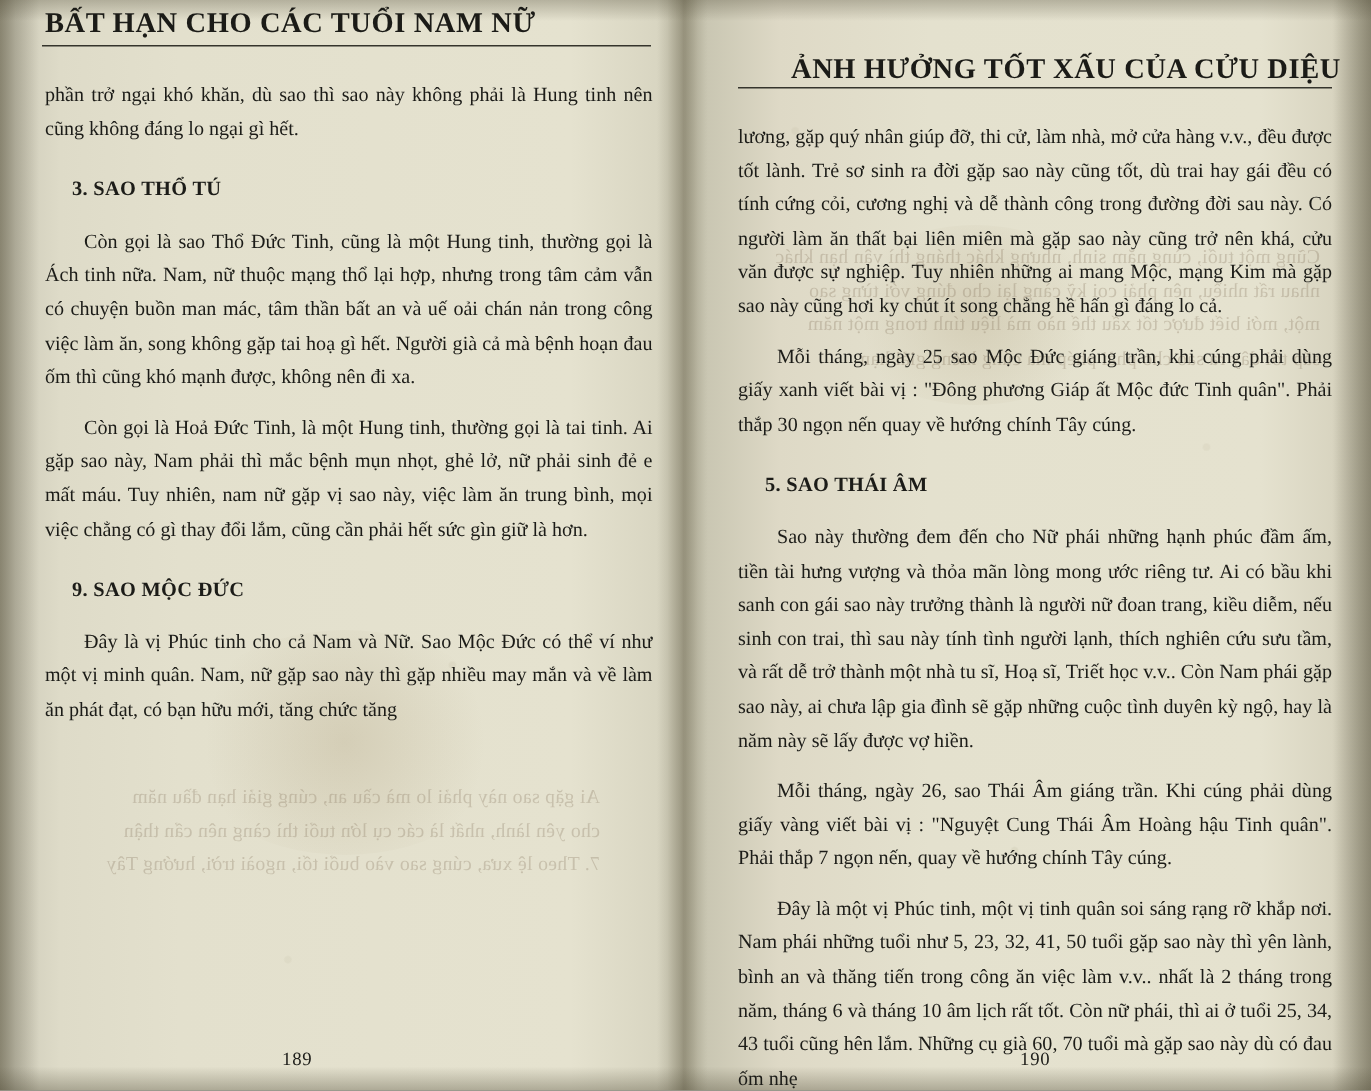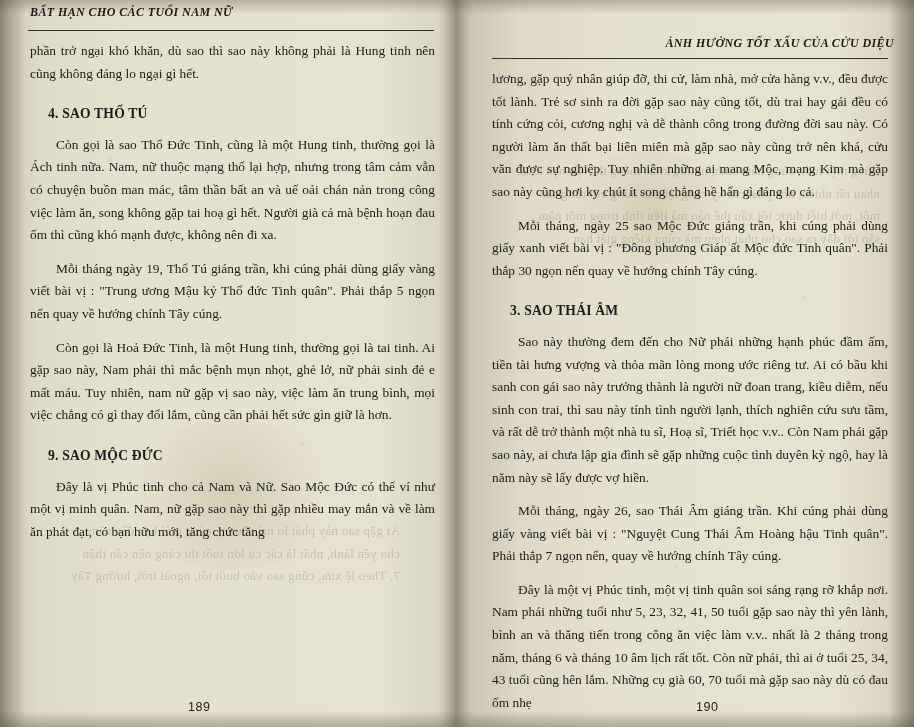--- a/index.html
+++ b/index.html
@@ -81,22 +81,21 @@
 
   
   .col {
     position: absolute;
     color: #20201c;
   }
   .running-head {
     position: absolute;
     font-family: "Liberation Serif", serif;
     font-weight: bold;
-    font-style: italic;
-    font-size: 12px;
+    font-size: 19px;
     letter-spacing: .4px;
     color: #1b1b17;
     white-space: nowrap;
   }
   .head-left { left: 30px; top: 5px; }
   .head-right { right: 20px; top: 36px; }
   .rule {
     position: absolute;
     height: 1px;
     background: #35342c;
@@ -104,43 +103,43 @@
   .rule-left  { left: 28px;  top: 30px;  width: 406px; }
   .rule-right { left: 492px; top: 58px;  width: 396px; }
 
   .body-col {
     font-size: 13.4px;
     line-height: 22.6px;
     text-align: justify;
     color: #1c1c18;
   }
   .body-col p {
-    margin: 0 0 0 0;
+    margin: 12px 0 0 0;
     text-indent: 26px;
   }
   .body-col p.noindent { text-indent: 0; }
   .body-col p + p { margin-top: 11px; }
   h3.sec {
     font-size: 13.6px;
     font-weight: bold;
     margin: 18px 0 8px 18px;
     text-indent: 0;
     letter-spacing: .2px;
   }
 
   .folio {
     position: absolute;
     font-size: 12.5px;
-    font-family: Liberation Sans, sans-serif;
+    font-family: Liberation Serif, serif;
     color: #20201c;
     letter-spacing: .5px;
     text-align: right;
   }
   .folio-left  { left: 188px; bottom: 13px; }
-  .folio-right { left: 680px; bottom: 13px; margin-left: 16px; }
+  .folio-right { left: 680px; bottom: 13px; }
 
   .stain {
     position: absolute;
     border-radius: 50%;
     background: radial-gradient(circle, rgba(150,130,90,.20), rgba(150,130,90,0) 70%);
     pointer-events: none;
   }
 </style>
 </head>
 <body>
@@ -169,40 +168,39 @@
   <div class="edge-shadow-r"></div>
   <div class="edge-shadow-t"></div>
   <div class="edge-shadow-b"></div>
 
   <div class="running-head head-left">BẤT HẠN CHO CÁC TUỔI NAM NỮ</div>
   <div class="rule rule-left"></div>
 
   <div class="col body-col" style="left:30px; top:40px; width:405px;">
     <p class="noindent">phần trở ngại khó khăn, dù sao thì sao này không phải là Hung tinh nên cũng không đáng lo ngại gì hết.</p>
 
-    <h3 class="sec">4. SAO THỔ TÚ</h3>
+    <h3 class="sec">3. SAO THỔ TÚ</h3>
     <p>Còn gọi là sao Thổ Đức Tinh, cũng là một Hung tinh, thường gọi là Ách tinh nữa. Nam, nữ thuộc mạng thổ lại hợp, nhưng trong tâm cảm vẫn có chuyện buồn man mác, tâm thần bất an và uế oải chán nản trong công việc làm ăn, song không gặp tai hoạ gì hết. Người già cả mà bệnh hoạn đau ốm thì cũng khó mạnh được, không nên đi xa.</p>
-    <p>Mỗi tháng ngày 19, Thổ Tú giáng trần, khi cúng phải dùng giấy vàng viết bài vị : "Trung ương Mậu kỷ Thổ đức Tinh quân". Phải thắp 5 ngọn nến quay về hướng chính Tây cúng.</p>
 
     <p>Còn gọi là Hoả Đức Tinh, là một Hung tinh, thường gọi là tai tinh. Ai gặp sao này, Nam phải thì mắc bệnh mụn nhọt, ghẻ lở, nữ phải sinh đẻ e mất máu. Tuy nhiên, nam nữ gặp vị sao này, việc làm ăn trung bình, mọi việc chẳng có gì thay đổi lắm, cũng cần phải hết sức gìn giữ là hơn.</p>
 
     <h3 class="sec">9. SAO MỘC ĐỨC</h3>
     <p>Đây là vị Phúc tinh cho cả Nam và Nữ. Sao Mộc Đức có thể ví như một vị minh quân. Nam, nữ gặp sao này thì gặp nhiều may mắn và về làm ăn phát đạt, có bạn hữu mới, tăng chức tăng</p>
   </div>
 
   <div class="folio folio-left">189</div>
 
   <div class="running-head head-right">ẢNH HƯỞNG TỐT XẤU CỦA CỬU DIỆU</div>
   <div class="rule rule-right"></div>
 
   <div class="col body-col" style="left:492px; top:68px; width:396px;">
     <p class="noindent">lương, gặp quý nhân giúp đỡ, thi cử, làm nhà, mở cửa hàng v.v., đều được tốt lành. Trẻ sơ sinh ra đời gặp sao này cũng tốt, dù trai hay gái đều có tính cứng cỏi, cương nghị và dễ thành công trong đường đời sau này. Có người làm ăn thất bại liên miên mà gặp sao này cũng trở nên khá, cửu văn được sự nghiệp. Tuy nhiên những ai mang Mộc, mạng Kim mà gặp sao này cũng hơi ky chút ít song chẳng hề hấn gì đáng lo cả.</p>
     <p>Mỗi tháng, ngày 25 sao Mộc Đức giáng trần, khi cúng phải dùng giấy xanh viết bài vị : "Đông phương Giáp ất Mộc đức Tinh quân". Phải thắp 30 ngọn nến quay về hướng chính Tây cúng.</p>
 
-    <h3 class="sec">3. SAO THÁI ÂM</h3>
+    <h3 class="sec">5. SAO THÁI ÂM</h3>
     <p>Sao này thường đem đến cho Nữ phái những hạnh phúc đầm ấm, tiền tài hưng vượng và thỏa mãn lòng mong ước riêng tư. Ai có bầu khi sanh con gái sao này trưởng thành là người nữ đoan trang, kiều diễm, nếu sinh con trai, thì sau này tính tình người lạnh, thích nghiên cứu sưu tầm, và rất dễ trở thành một nhà tu sĩ, Hoạ sĩ, Triết học v.v.. Còn Nam phái gặp sao này, ai chưa lập gia đình sẽ gặp những cuộc tình duyên kỳ ngộ, hay là năm này sẽ lấy được vợ hiền.</p>
     <p>Mỗi tháng, ngày 26, sao Thái Âm giáng trần. Khi cúng phải dùng giấy vàng viết bài vị : "Nguyệt Cung Thái Âm Hoàng hậu Tinh quân". Phải thắp 7 ngọn nến, quay về hướng chính Tây cúng.</p>
 
     <p>Đây là một vị Phúc tinh, một vị tinh quân soi sáng rạng rỡ khắp nơi. Nam phái những tuổi như 5, 23, 32, 41, 50 tuổi gặp sao này thì yên lành, bình an và thăng tiến trong công ăn việc làm v.v.. nhất là 2 tháng trong năm, tháng 6 và tháng 10 âm lịch rất tốt. Còn nữ phái, thì ai ở tuổi 25, 34, 43 tuổi cũng hên lắm. Những cụ già 60, 70 tuổi mà gặp sao này dù có đau ốm nhẹ</p>
   </div>
 
   <div class="folio folio-right">190</div>
 </div>
 
 </body></html>

